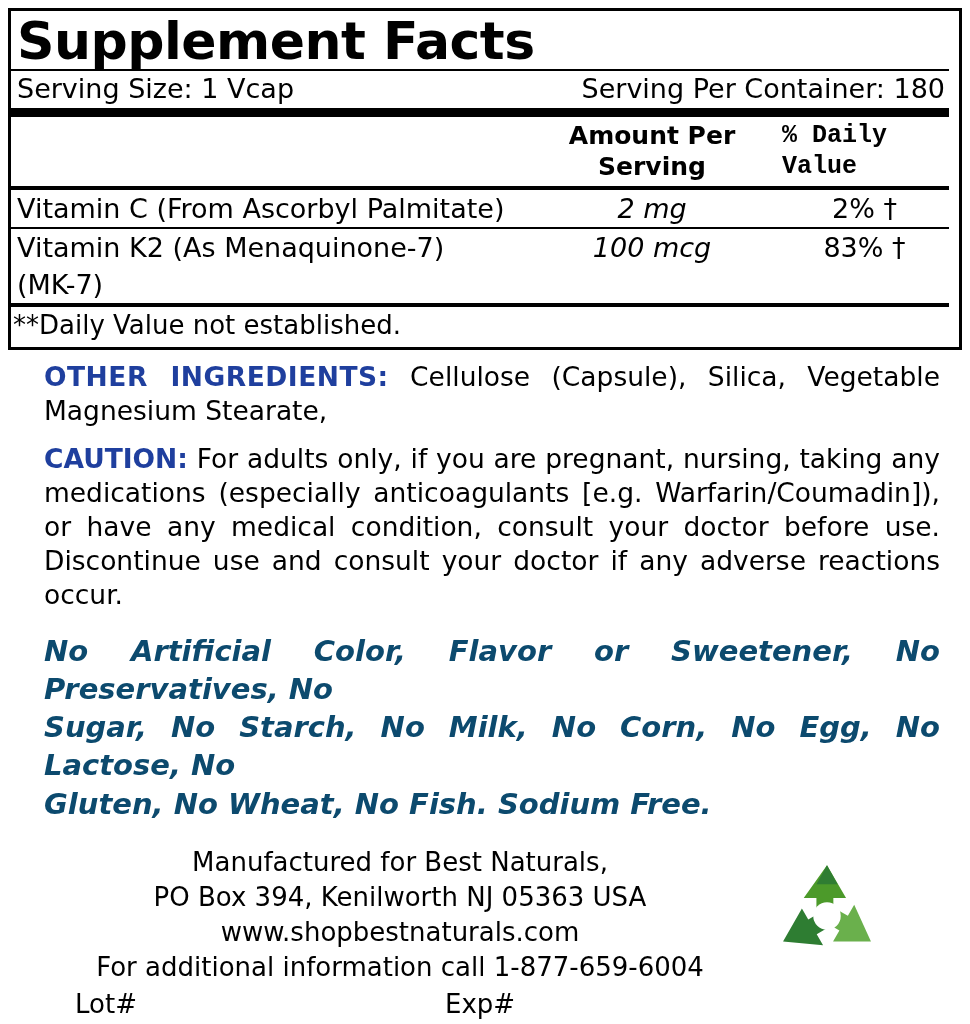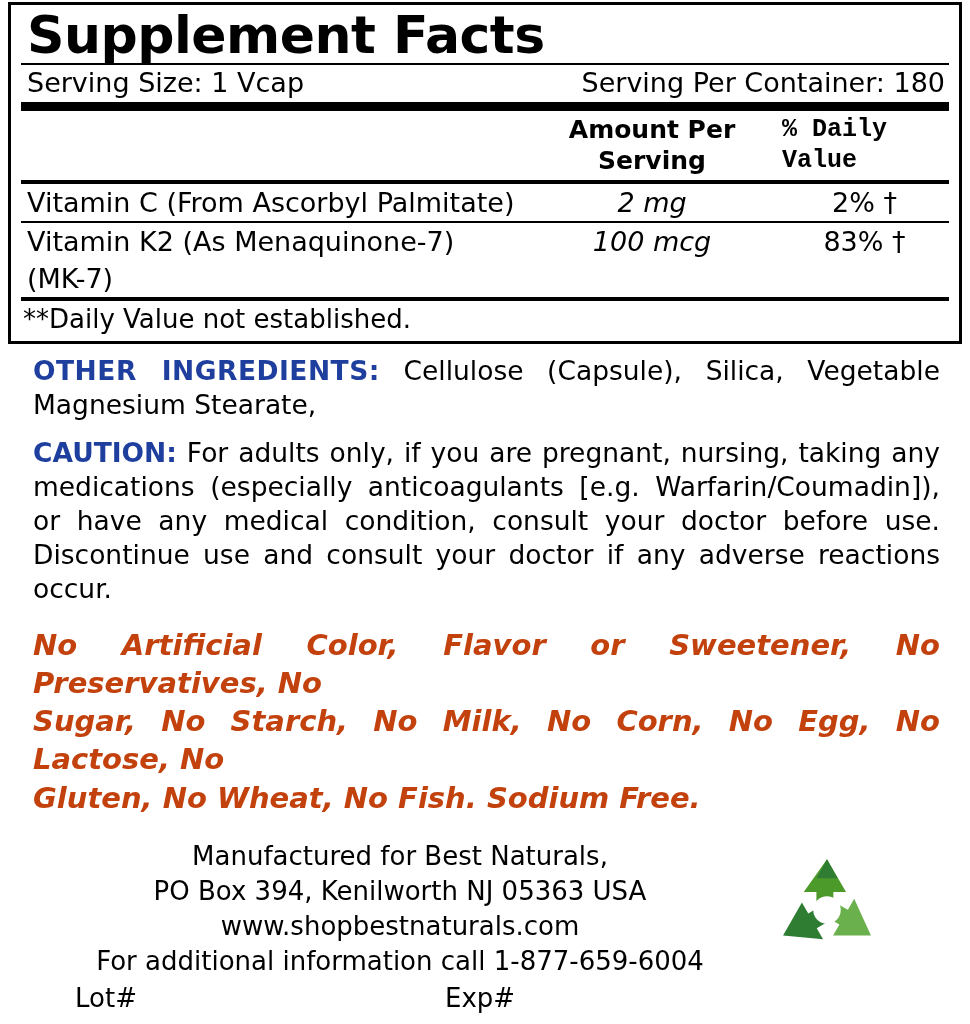--- a/index.html
+++ b/index.html
@@ -17,24 +17,24 @@
 
   .label-root {
     width: 970px;
     height: 1024px;
     position: relative;
     box-sizing: border-box;
   }
 
   
   .sf-panel {
-    margin: 2px 8px 0 8px;
+    margin: 8px 8px 0 8px;
     border: 3px solid #000;
     box-sizing: border-box;
-    padding: 0 10px 4px 10px;
+    padding: 0 10px 4px 0;
   }
 
   .sf-title {
     font-size: 52px;
     font-weight: bold;
     letter-spacing: -0.5px;
     line-height: 1.0;
     padding: 4px 0 2px 6px;
     font-family: "DejaVu Sans", sans-serif;
   }
@@ -100,40 +100,41 @@
   .sf-footnotes {
     font-size: 26px;
     line-height: 1.22;
     padding: 3px 2px 2px 2px;
   }
 
   
   .body-block {
     padding: 10px 30px 0 33px;
     box-sizing: border-box;
+    margin-left: 11px;
   }
 
   .para {
     font-size: 26.5px;
     line-height: 1.28;
     text-align: justify;
     margin: 0 0 14px 0;
   }
   .para:last-child { margin-bottom: 0; }
 
   .lead {
     color: #1f3f9e;
     font-weight: bold;
   }
   .lead-spaced {
     letter-spacing: 0.5px;
   }
 
   .claims {
-    color: #c2410c;
+    color: #0c4a6e;
     font-style: italic;
     font-weight: bold;
     font-size: 29px;
     line-height: 1.32;
     text-align: justify;
     margin: 20px 0 0 0;
   }
   .claims .last-line {
     text-align: left;
   }

